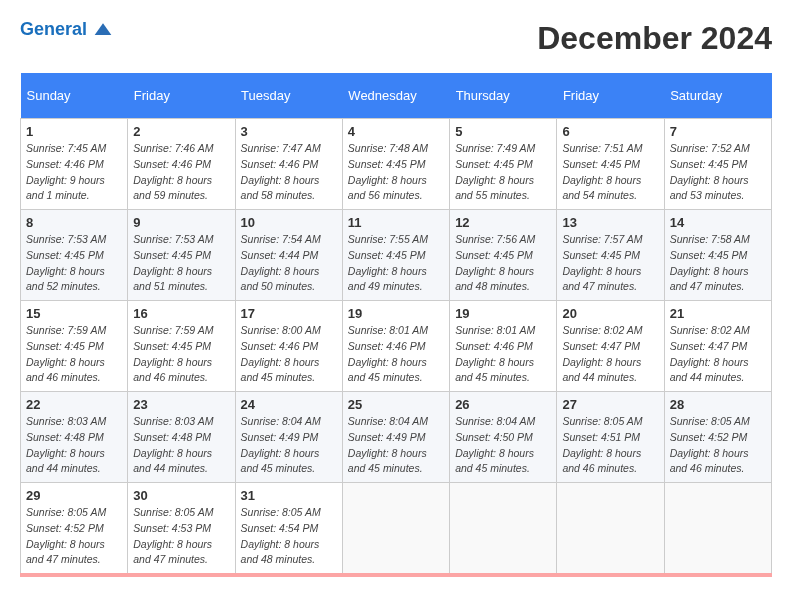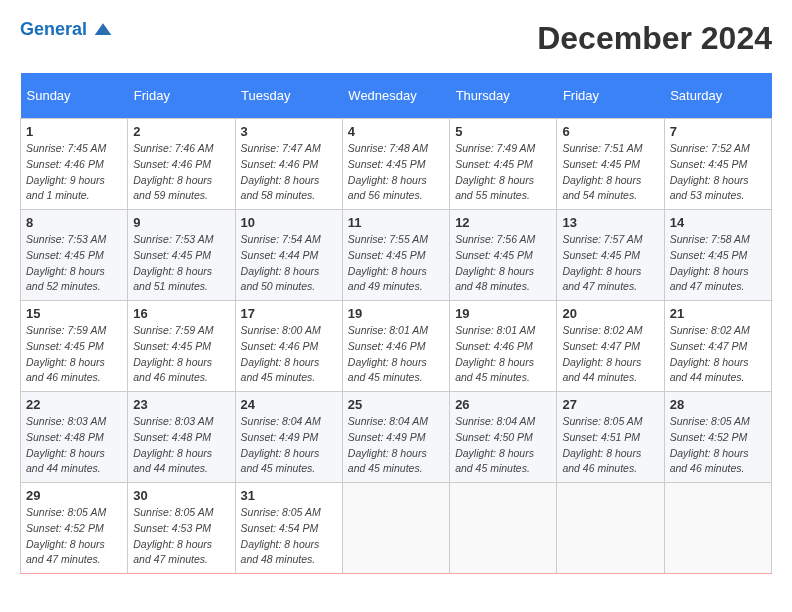--- a/index.html
+++ b/index.html
@@ -80,21 +80,21 @@
     .day-info {
       color: #444;
       font-size: 10.5px;
       line-height: 1.5;
       font-style: italic;
     }
     .empty-cell {
       background: #f9f9f9 !important;
     }
     .last-row td {
-      border-bottom: 1px solid #fca5a5;
+      border-bottom: 4px solid #fca5a5;
     }
   </style>
 </head>
 <body>
 
 <div class="header">
   <div class="logo">
     <div>
       <div style="display:flex;">
         <div class="logo-text">

